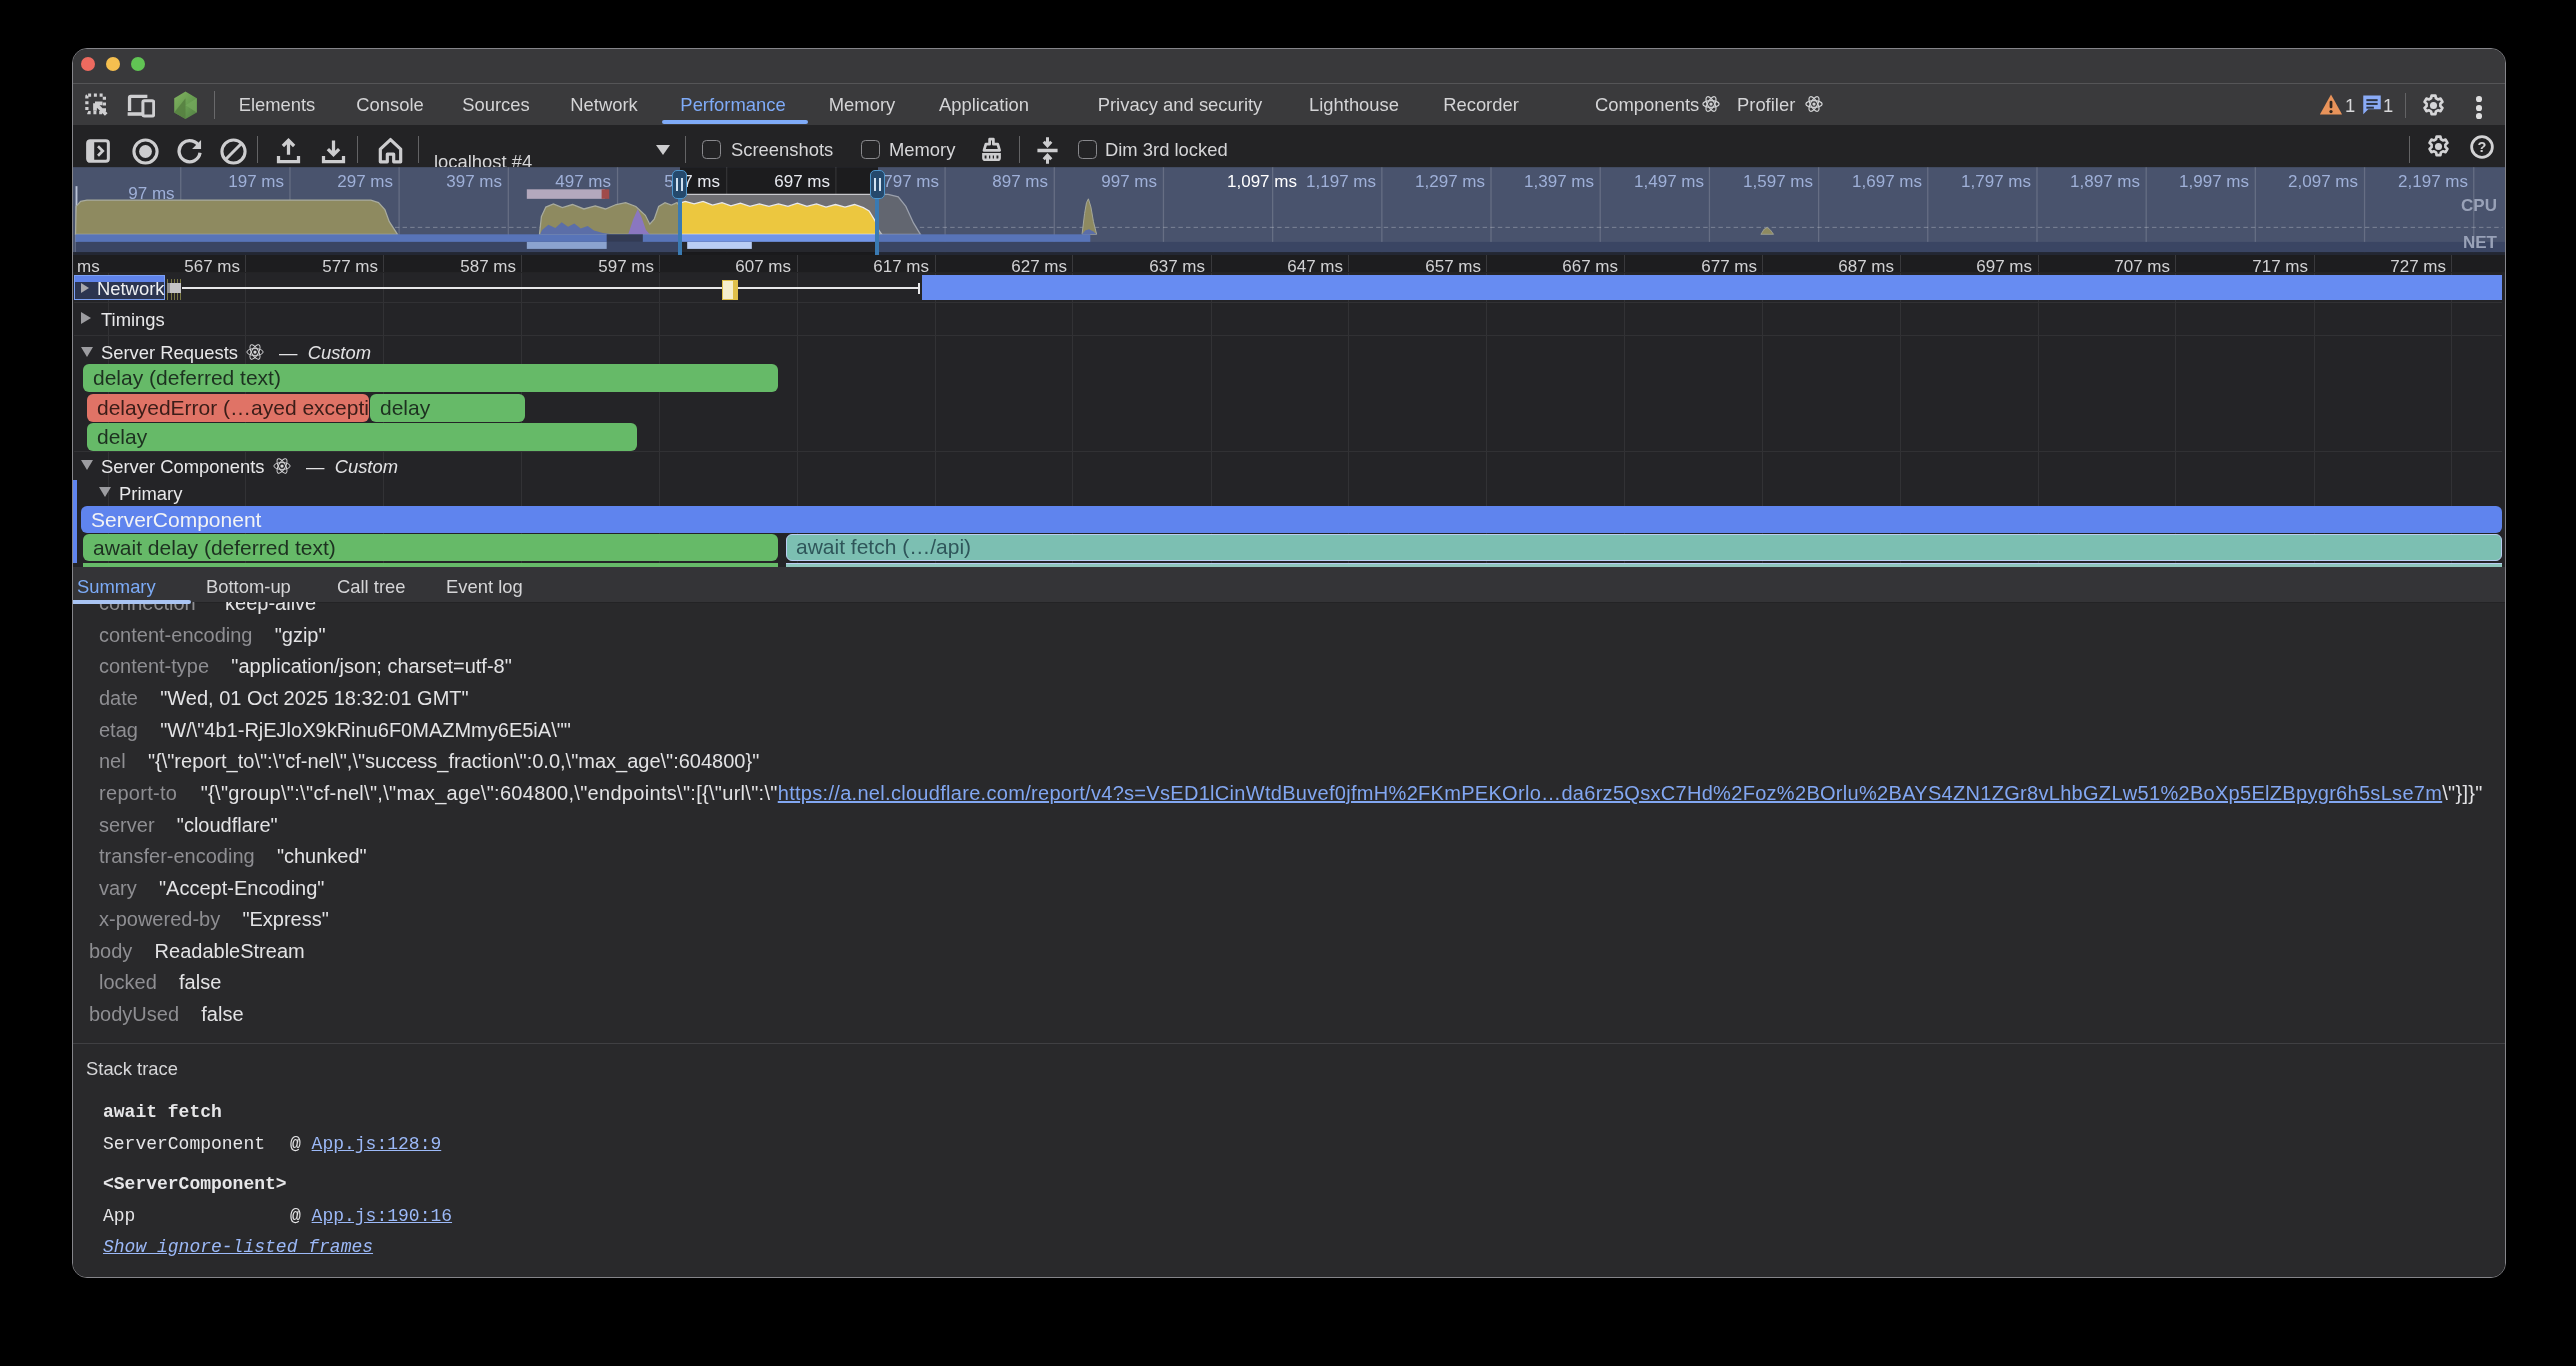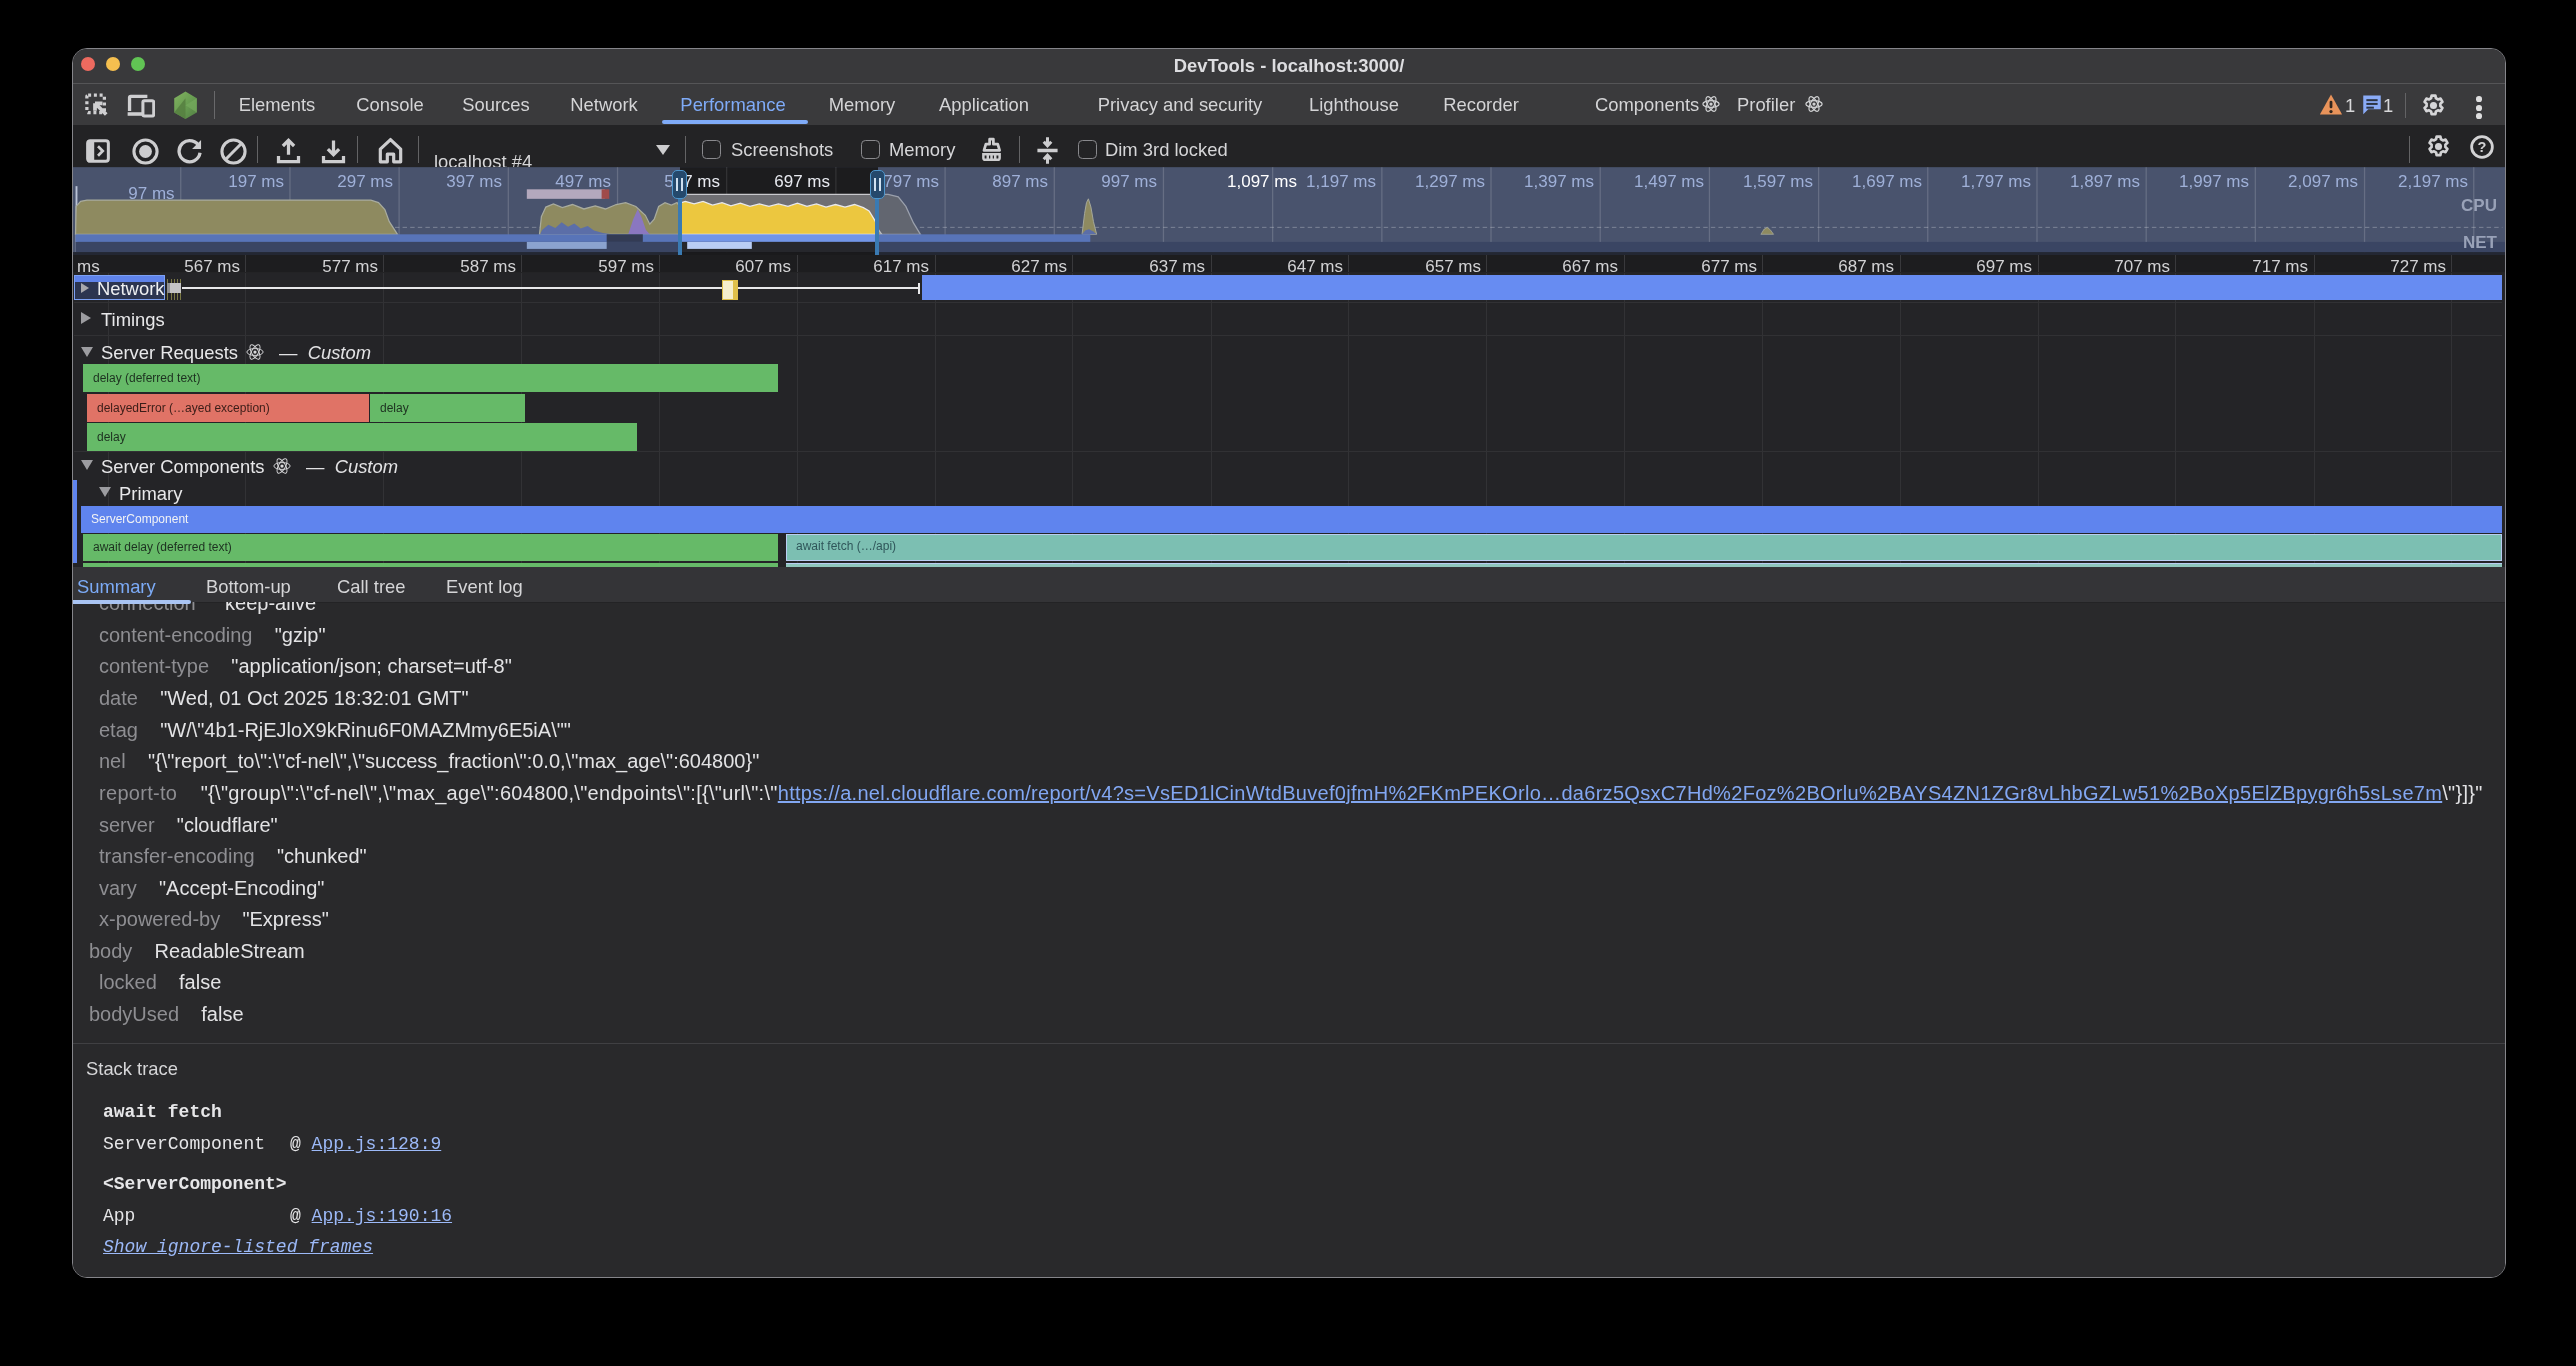--- a/index.html
+++ b/index.html
@@ -18,41 +18,40 @@
   .tracks { left:73px; top:273px; width:2432px; height:295px; background:#242427; }
   .sumbar { left:73px; top:567px; width:2432px; height:35px; background:#343437; z-index:4; }
   .details { left:73px; top:603px; width:2432px; height:440px; background:#29292b; }
   .stack { left:73px; top:1043px; width:2432px; height:234px; background:#29292b; border-top:1.3px solid #404043; }
   .tab { color:#d4d4d6; font-size:18.4px; top:94px; white-space:nowrap; }
   .tab.sel { color:#7fabf8; }
   .ttxt { color:#d6d6d8; font-size:18.4px; white-space:nowrap; }
   .sep { width:1.3px; background:#636365; }
   .cb { width:19px; height:19px; border:1.9px solid #89898d; border-radius:4.4px; top:140px; }
   .grid { width:1.3px; background:#323235; }
-  .bar { font-size:12px; height:28px; line-height:28px; white-space:nowrap; overflow:hidden; }
+  .bar { font-size:21px; height:28px; line-height:28px; white-space:nowrap; overflow:hidden;border-radius:6px; }
   .hdr { color:#e8e8ea; font-size:18.4px; white-space:nowrap; }
   .tri-r { width:0; height:0; border-left:10px solid #9c9ca0; border-top:6.3px solid transparent; border-bottom:6.3px solid transparent; }
   .tri-d { width:0; height:0; border-top:10px solid #9c9ca0; border-left:6.3px solid transparent; border-right:6.3px solid transparent; }
   .stab { font-size:18.4px; color:#d5d5d7; white-space:nowrap; z-index:5; }
   .drow { position:absolute; font-size:20px; white-space:nowrap; color:#e3e3e5; z-index:1; }
   .drow b { font-weight:normal; color:#8e8e92; }
   .lnk { color:#82a7f2; text-decoration:underline; }
   .mono { font-family:"Liberation Mono", monospace; font-size:18px; color:#e6e6e8; white-space:pre; }
   .mlnk { color:#9cb9f8; text-decoration:underline; }
   svg { display:block; }
 </style>
 </head>
 <body>
 <div class="win">
     <div class="raw">
 <div class="titlebar abs"></div>
 <div class="abs light" style="left:81px;left:81px;background:#ed6a5f;"></div>
 <div class="abs light" style="left:106px;left:106px;background:#f5bf4f;"></div>
 <div class="abs light" style="left:131px;left:131px;background:#61c454;"></div>
-<div class="abs" style="left:73px;top:55px;width:2432px;color:#dddde0;font-size:18.4px;font-weight:bold;text-align:center;">DevTools - localhost:3000/</div>
 <div class="tabbar abs"></div>
 <svg class="abs" style="left:85px;top:93px" width="25" height="28" viewBox="0 0 20 22">
 <rect x="1.5" y="1.5" width="14" height="14" rx="1" fill="none" stroke="#cfcfd1" stroke-width="2.6" stroke-dasharray="2.4 2.2"></rect>
 <path d="M8 8 L17 17 M8 8 L8 14 M8 8 L14 8" stroke="#cfcfd1" stroke-width="3" fill="none"></path>
 </svg>
 <svg class="abs" style="left:127px;top:93px" width="28" height="27" viewBox="0 0 22 21">
 <path d="M2 14 L2 3.5 Q2 2.5 3 2.5 L16 2.5" stroke="#cfcfd1" stroke-width="2.6" fill="none"></path>
 <rect x="0.5" y="15" width="12" height="2.8" fill="#cfcfd1"></rect>
 <rect x="12.5" y="6" width="8.5" height="12" rx="1.2" fill="none" stroke="#cfcfd1" stroke-width="2.4"></rect>
 </svg>

